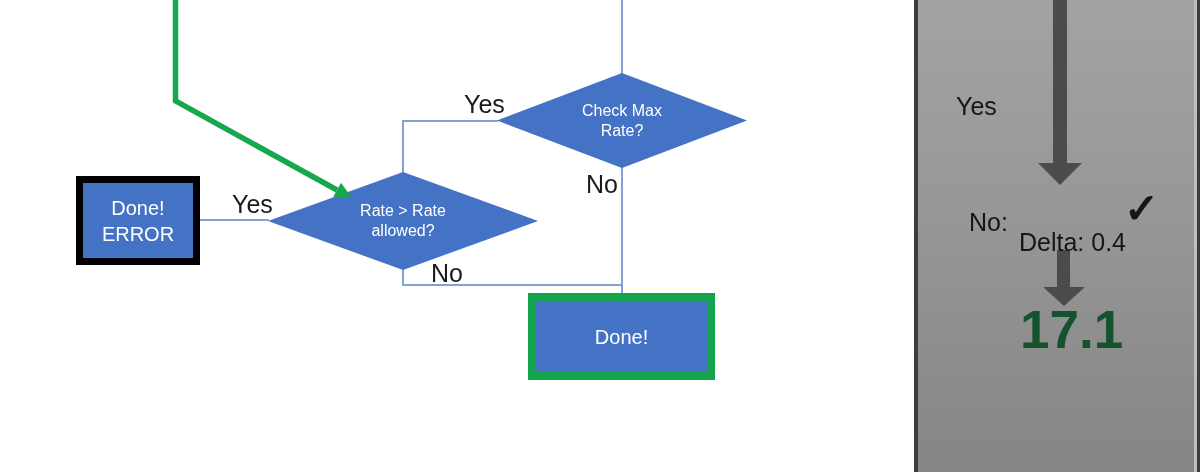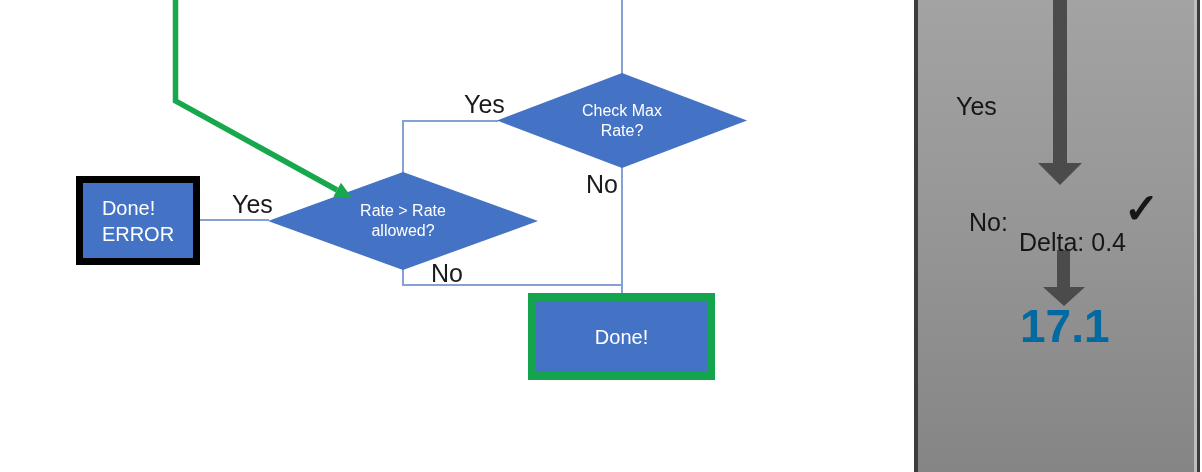--- a/index.html
+++ b/index.html
@@ -26,21 +26,21 @@
   }
   #diamond-check-max { left: 497px; top: 73px; width: 250px; height: 95px; text-align: center; }
   #diamond-check-max .d-label { max-width: 120px; }
   #diamond-rate { left: 268px; top: 172px; width: 270px; height: 98px; }
   #diamond-rate .d-label { max-width: 132px; }
 
   .flow-box {
     position: absolute; z-index: 2;
     background: #4472C4; box-sizing: border-box;
     display: flex; align-items: center; justify-content: center;
-    color: #ffffff; text-align: left;
+    color: #ffffff; text-align: center;
     font-size: 20px; line-height: 1.3;
     white-space: pre-line;
   }
   #box-done-error { left: 76px; top: 176px; width: 124px; height: 89px; border: 7px solid #000000; }
   #box-done { left: 528px; top: 293px; width: 187px; height: 87px; border: 8px solid #14A44D; }
 
   .edge-label {
     position: absolute; z-index: 3;
     color: #1a1a1a; font-size: 25px; line-height: 1;
   }
@@ -70,21 +70,21 @@
   #arrow2-head { left: 1043px; top: 287px; width: 42px; height: 19px; }
 
   .panel-text { position: absolute; z-index: 3; color: #161616; font-size: 25px; line-height: 1; }
   #panel-yes   { left: 956px; top: 94px; }
   #panel-no    { left: 969px; top: 210px; }
   #panel-delta { left: 1019px; top: 210px; margin-top: 20px; }
   #panel-check { left: 1124px; top: 188px; font-size: 42px; font-weight: 700; }
   #panel-result {
     position: absolute; z-index: 3;
     left: 1020px; top: 303px;
-    color: #0369a1; font-size: 46px; font-weight: 700; line-height: 1;
+    color: #14532d; font-size: 53px; font-weight: 700; line-height: 1;
   }
 </style>
 </head>
 <body>
 
 <div class="canvas">
 
   <svg class="layer connectors" width="1202" height="472" viewBox="0 0 1202 472">
     <path d="M622 0 L622 74" stroke="#84A1D6" stroke-width="2" fill="none"></path>
     <path d="M498 121 L403 121 L403 173" stroke="#84A1D6" stroke-width="2" fill="none"></path>

